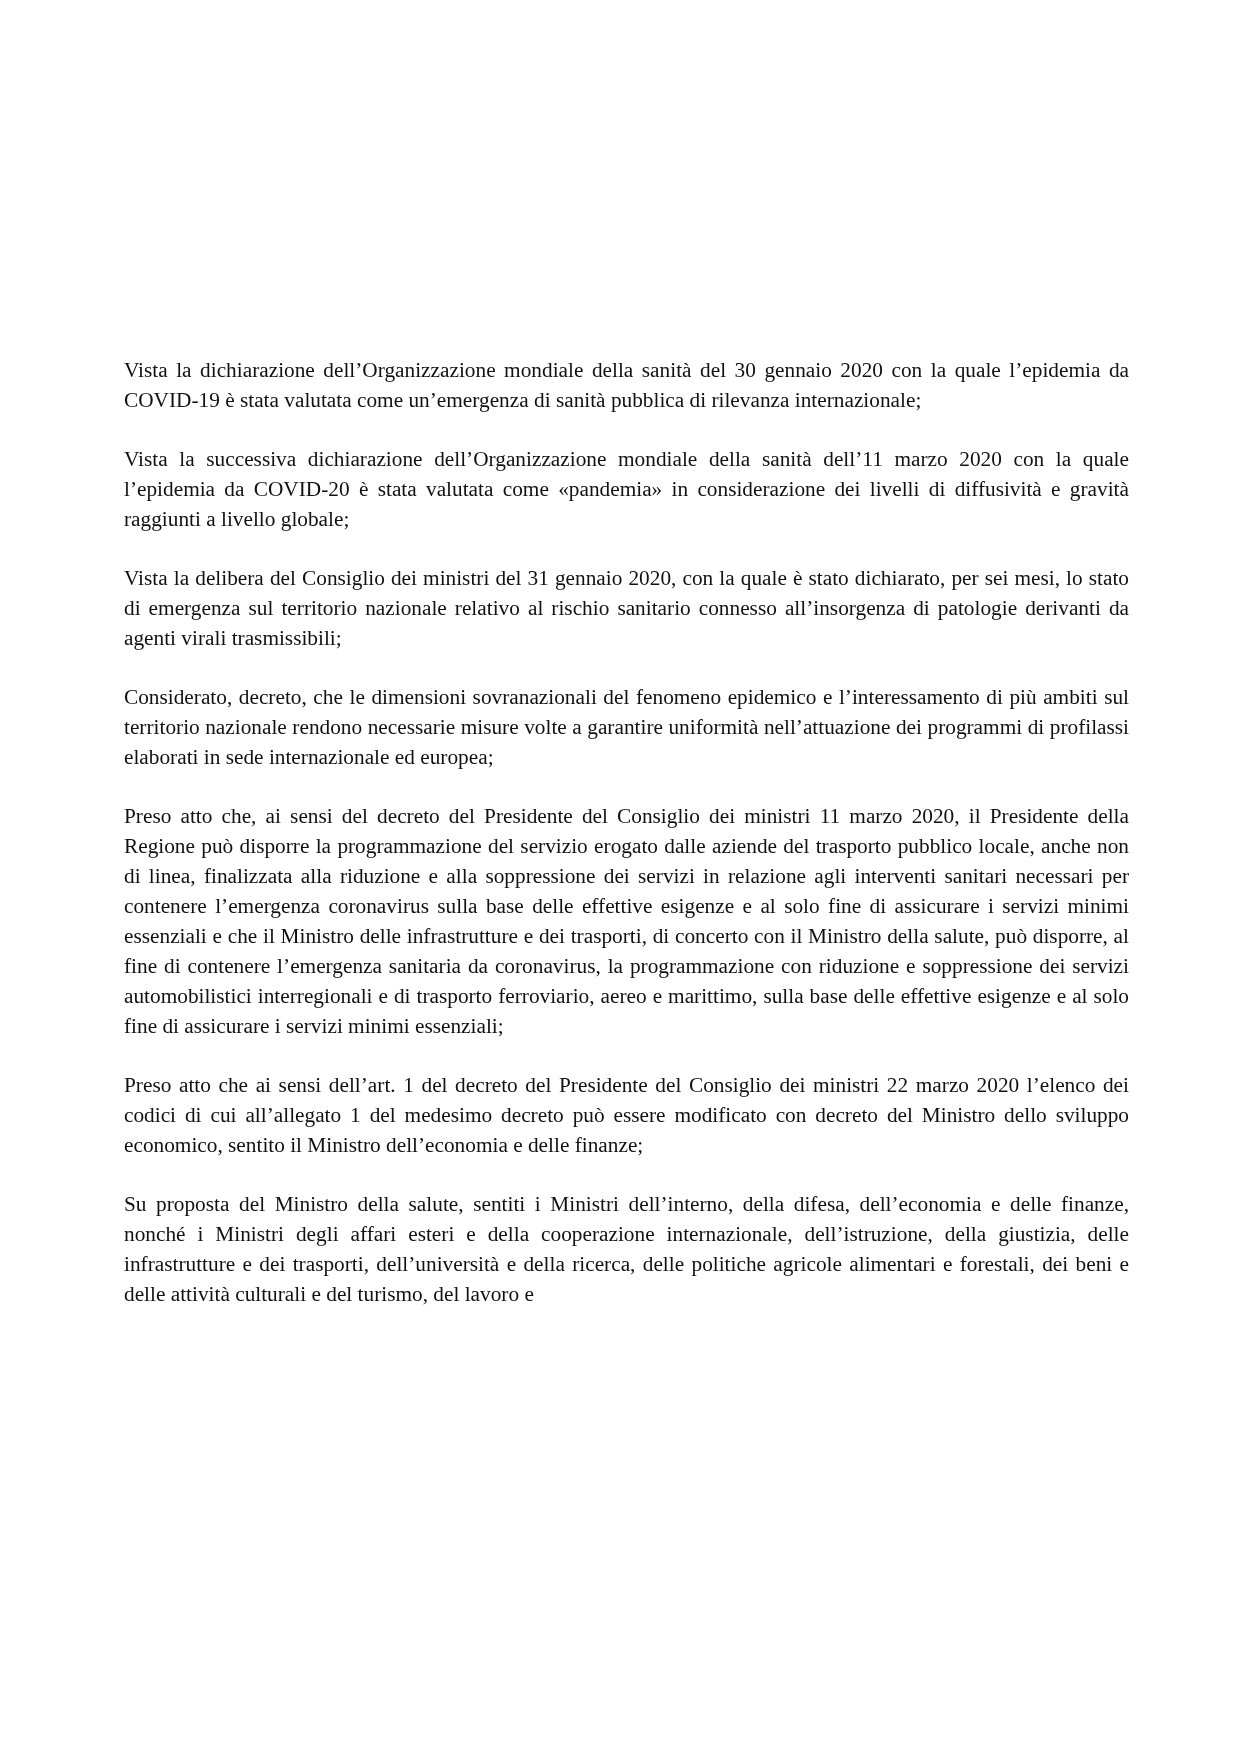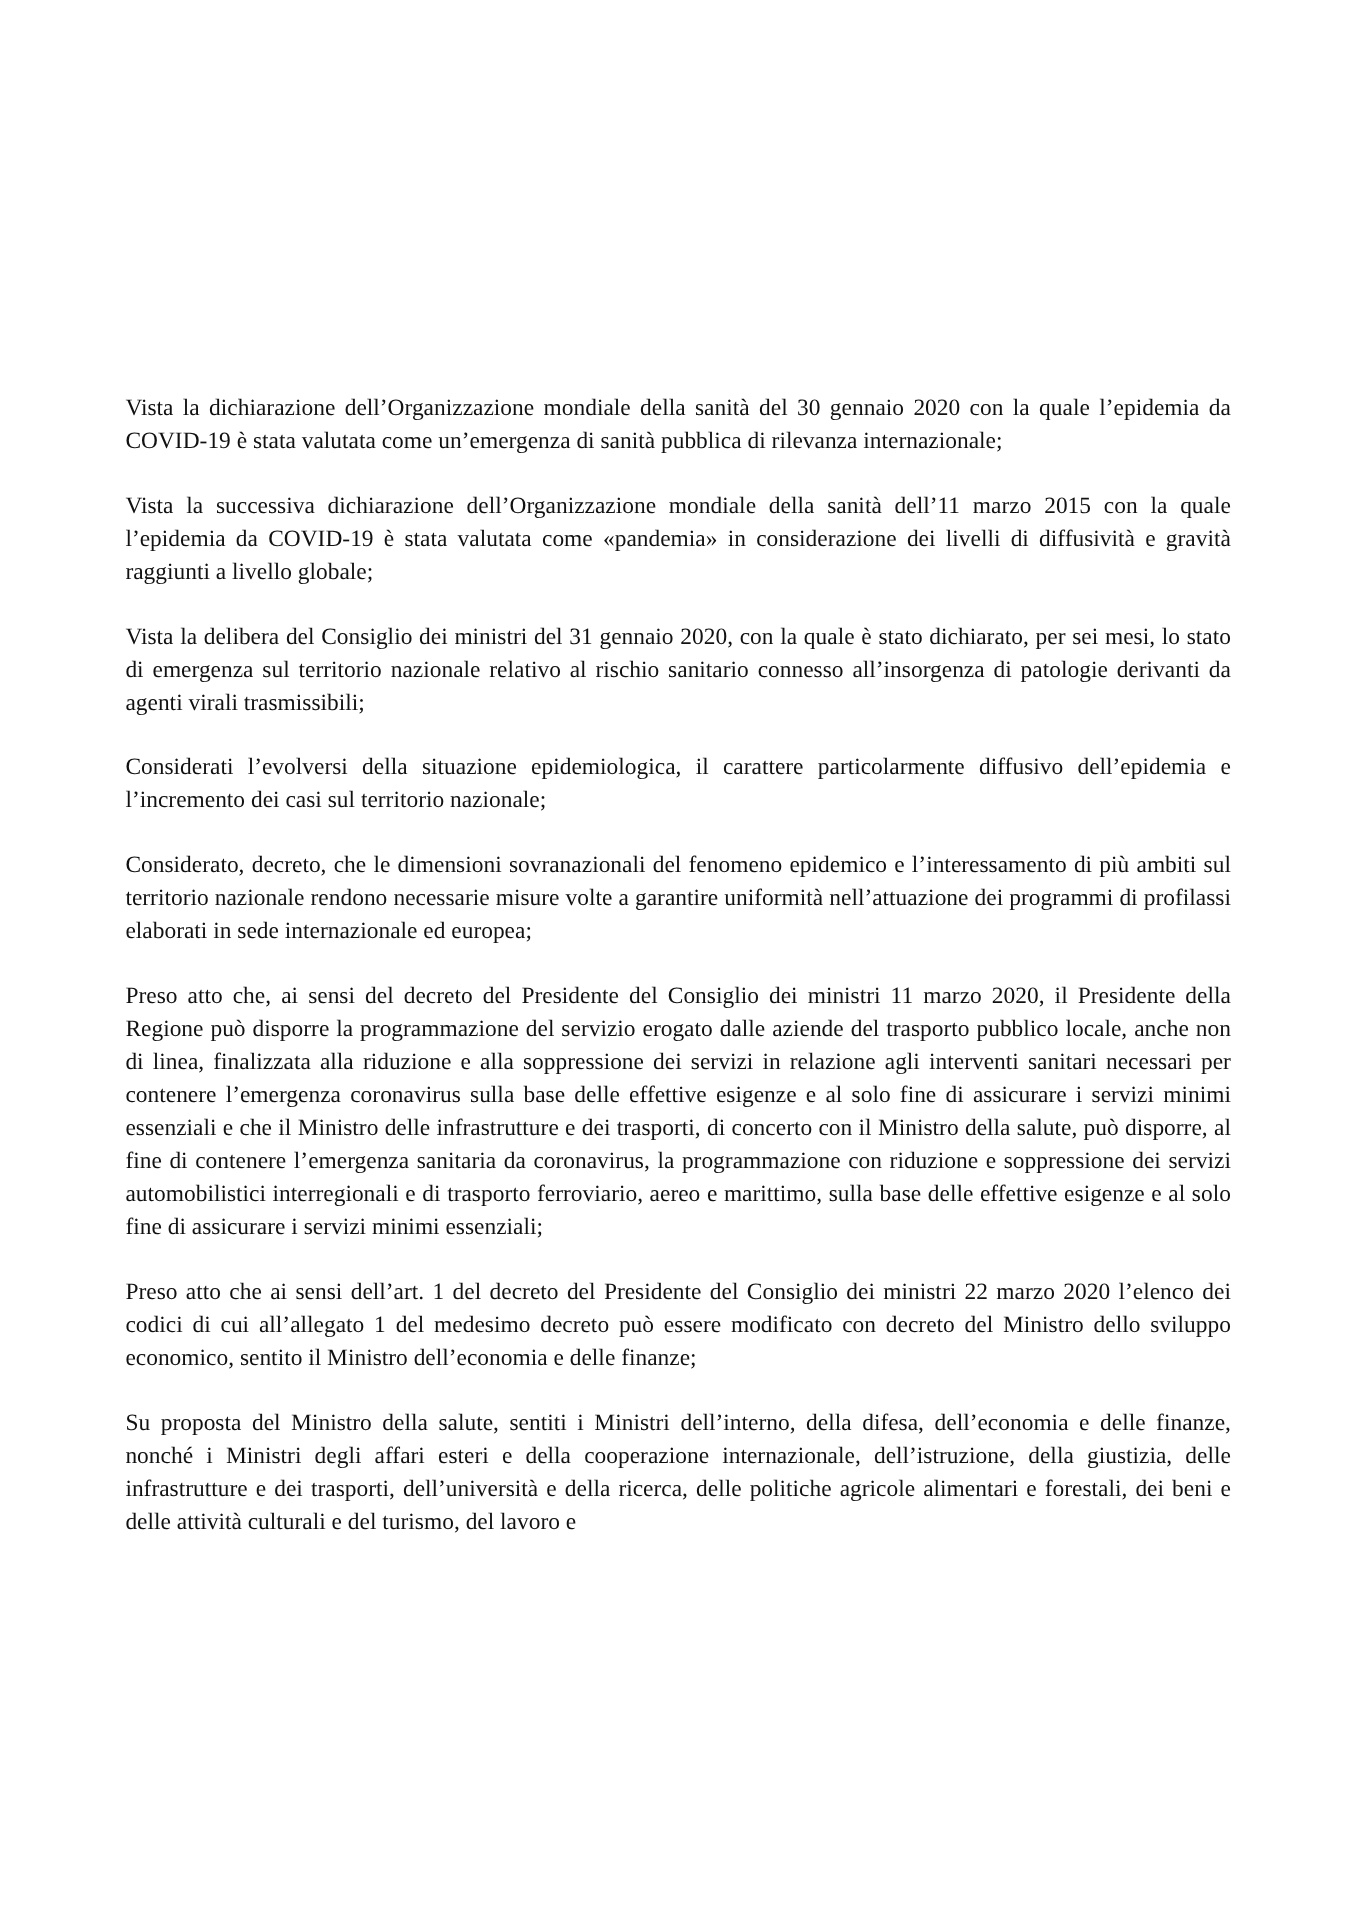--- a/index.html
+++ b/index.html
@@ -1,36 +1,35 @@
 <!DOCTYPE html>
 <html><head>
 <meta charset="utf-8">
 <style>
   html, body { margin: 0; padding: 0; background: #ffffff; }
   body { width: 1240px; height: 1755px; position: relative; overflow: hidden; }
   .page {
     position: absolute;
-    left: 114px;
+    left: 124px;
     top: 355px;
     width: 1005px;
     font-family: "Liberation Serif", serif;
     font-size: 21.3px;
     line-height: 30px;
     color: #111111;
   }
   .para {
     margin: 0 0 29px 0;
     text-align: justify;
   }
 </style>
 </head>
 <body>
 
 <div class="page">
   <p class="para">Vista la dichiarazione dell’Organizzazione mondiale della sanità del 30 gennaio 2020 con la quale l’epidemia da COVID-19 è stata valutata come un’emergenza di sanità pubblica di rilevanza internazionale;</p>
-  <p class="para">Vista la successiva dichiarazione dell’Organizzazione mondiale della sanità dell’11 marzo 2015 con la quale l’epidemia da COVID-19 è stata valutata come «pandemia» in considerazione dei livelli di diffusività e gravità raggiunti a livello globale;</p>
+  <p class="para">Vista la successiva dichiarazione dell’Organizzazione mondiale della sanità dell’11 marzo 2020 con la quale l’epidemia da COVID-20 è stata valutata come «pandemia» in considerazione dei livelli di diffusività e gravità raggiunti a livello globale;</p>
   <p class="para">Vista la delibera del Consiglio dei ministri del 31 gennaio 2020, con la quale è stato dichiarato, per sei mesi, lo stato di emergenza sul territorio nazionale relativo al rischio sanitario connesso all’insorgenza di patologie derivanti da agenti virali trasmissibili;</p>
-  <p class="para">Considerati l’evolversi della situazione epidemiologica, il carattere particolarmente diffusivo dell’epidemia e l’incremento dei casi sul territorio nazionale;</p>
   <p class="para">Considerato, decreto, che le dimensioni sovranazionali del fenomeno epidemico e l’interessamento di più ambiti sul territorio nazionale rendono necessarie misure volte a garantire uniformità nell’attuazione dei programmi di profilassi elaborati in sede internazionale ed europea;</p>
   <p class="para">Preso atto che, ai sensi del decreto del Presidente del Consiglio dei ministri 11 marzo 2020, il Presidente della Regione può disporre la programmazione del servizio erogato dalle aziende del trasporto pubblico locale, anche non di linea, finalizzata alla riduzione e alla soppressione dei servizi in relazione agli interventi sanitari necessari per contenere l’emergenza coronavirus sulla base delle effettive esigenze e al solo fine di assicurare i servizi minimi essenziali e che il Ministro delle infrastrutture e dei trasporti, di concerto con il Ministro della salute, può disporre, al fine di contenere l’emergenza sanitaria da coronavirus, la programmazione con riduzione e soppressione dei servizi automobilistici interregionali e di trasporto ferroviario, aereo e marittimo, sulla base delle effettive esigenze e al solo fine di assicurare i servizi minimi essenziali;</p>
   <p class="para">Preso atto che ai sensi dell’art. 1 del decreto del Presidente del Consiglio dei ministri 22 marzo 2020 l’elenco dei codici di cui all’allegato 1 del medesimo decreto può essere modificato con decreto del Ministro dello sviluppo economico, sentito il Ministro dell’economia e delle finanze;</p>
   <p class="para">Su proposta del Ministro della salute, sentiti i Ministri dell’interno, della difesa, dell’economia e delle finanze, nonché i Ministri degli affari esteri e della cooperazione internazionale, dell’istruzione, della giustizia, delle infrastrutture e dei trasporti, dell’università e della ricerca, delle politiche agricole alimentari e forestali, dei beni e delle attività culturali e del turismo, del lavoro e</p>
 </div>
 
 </body></html>

